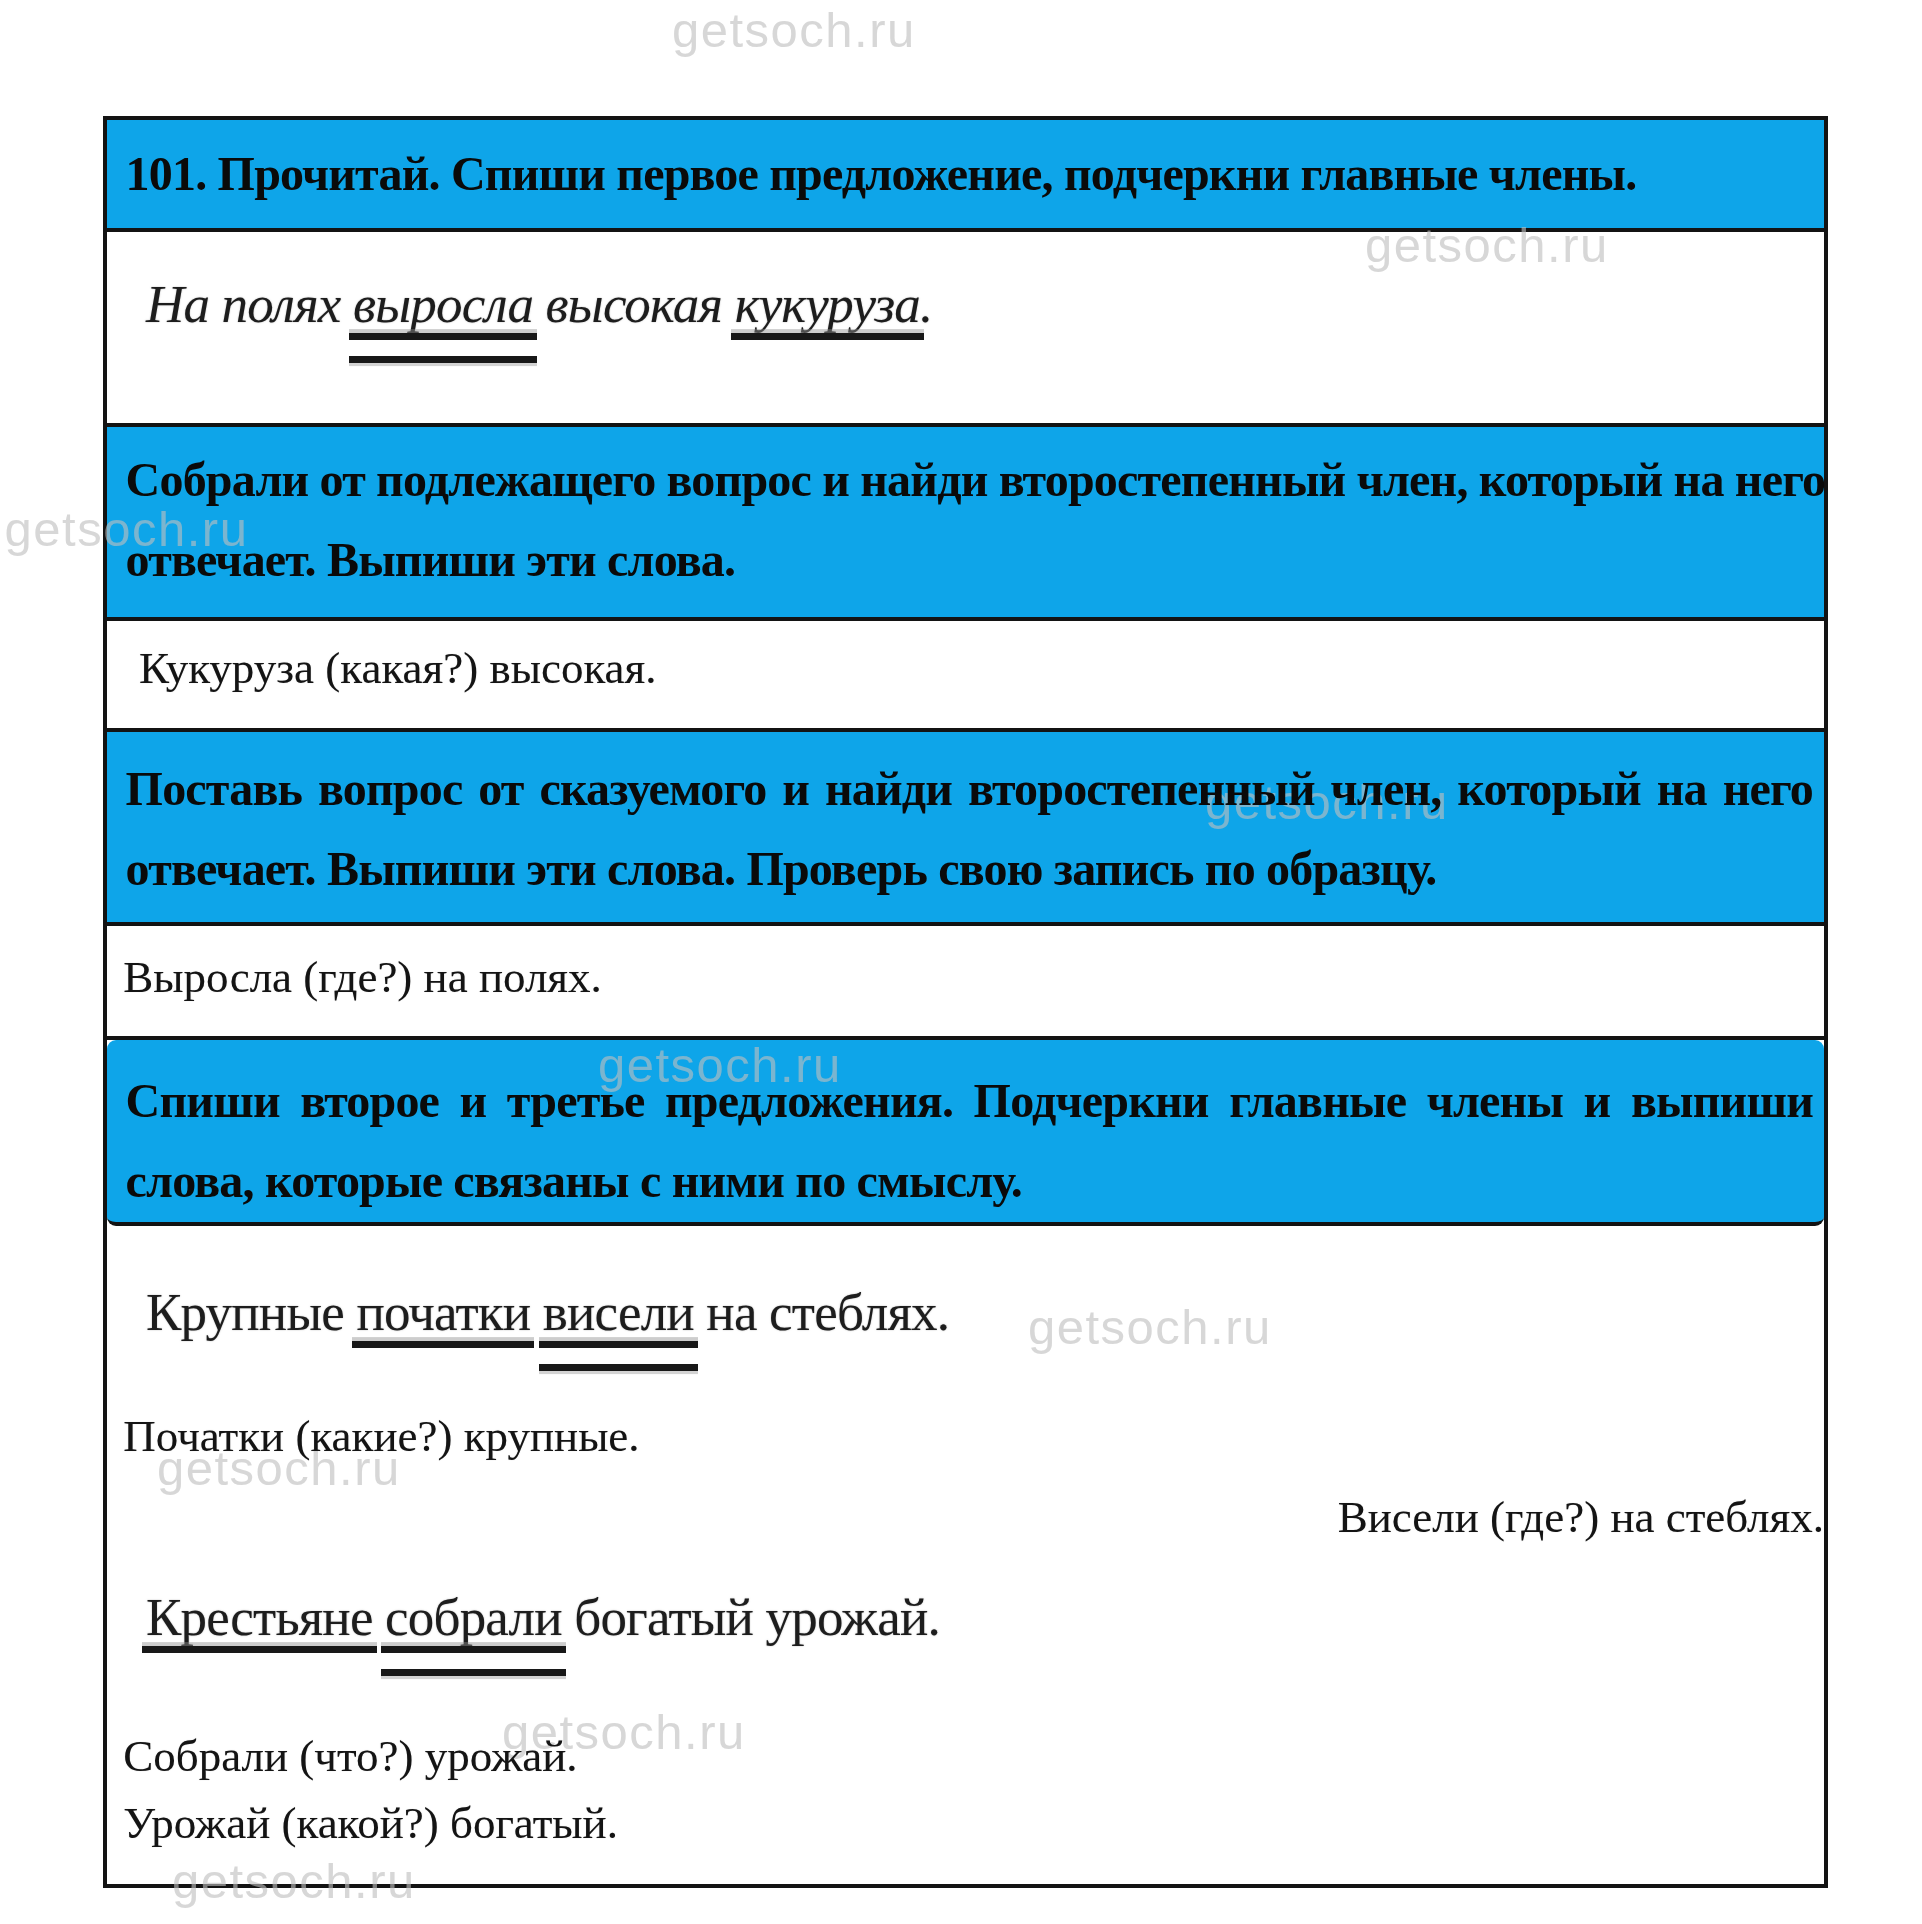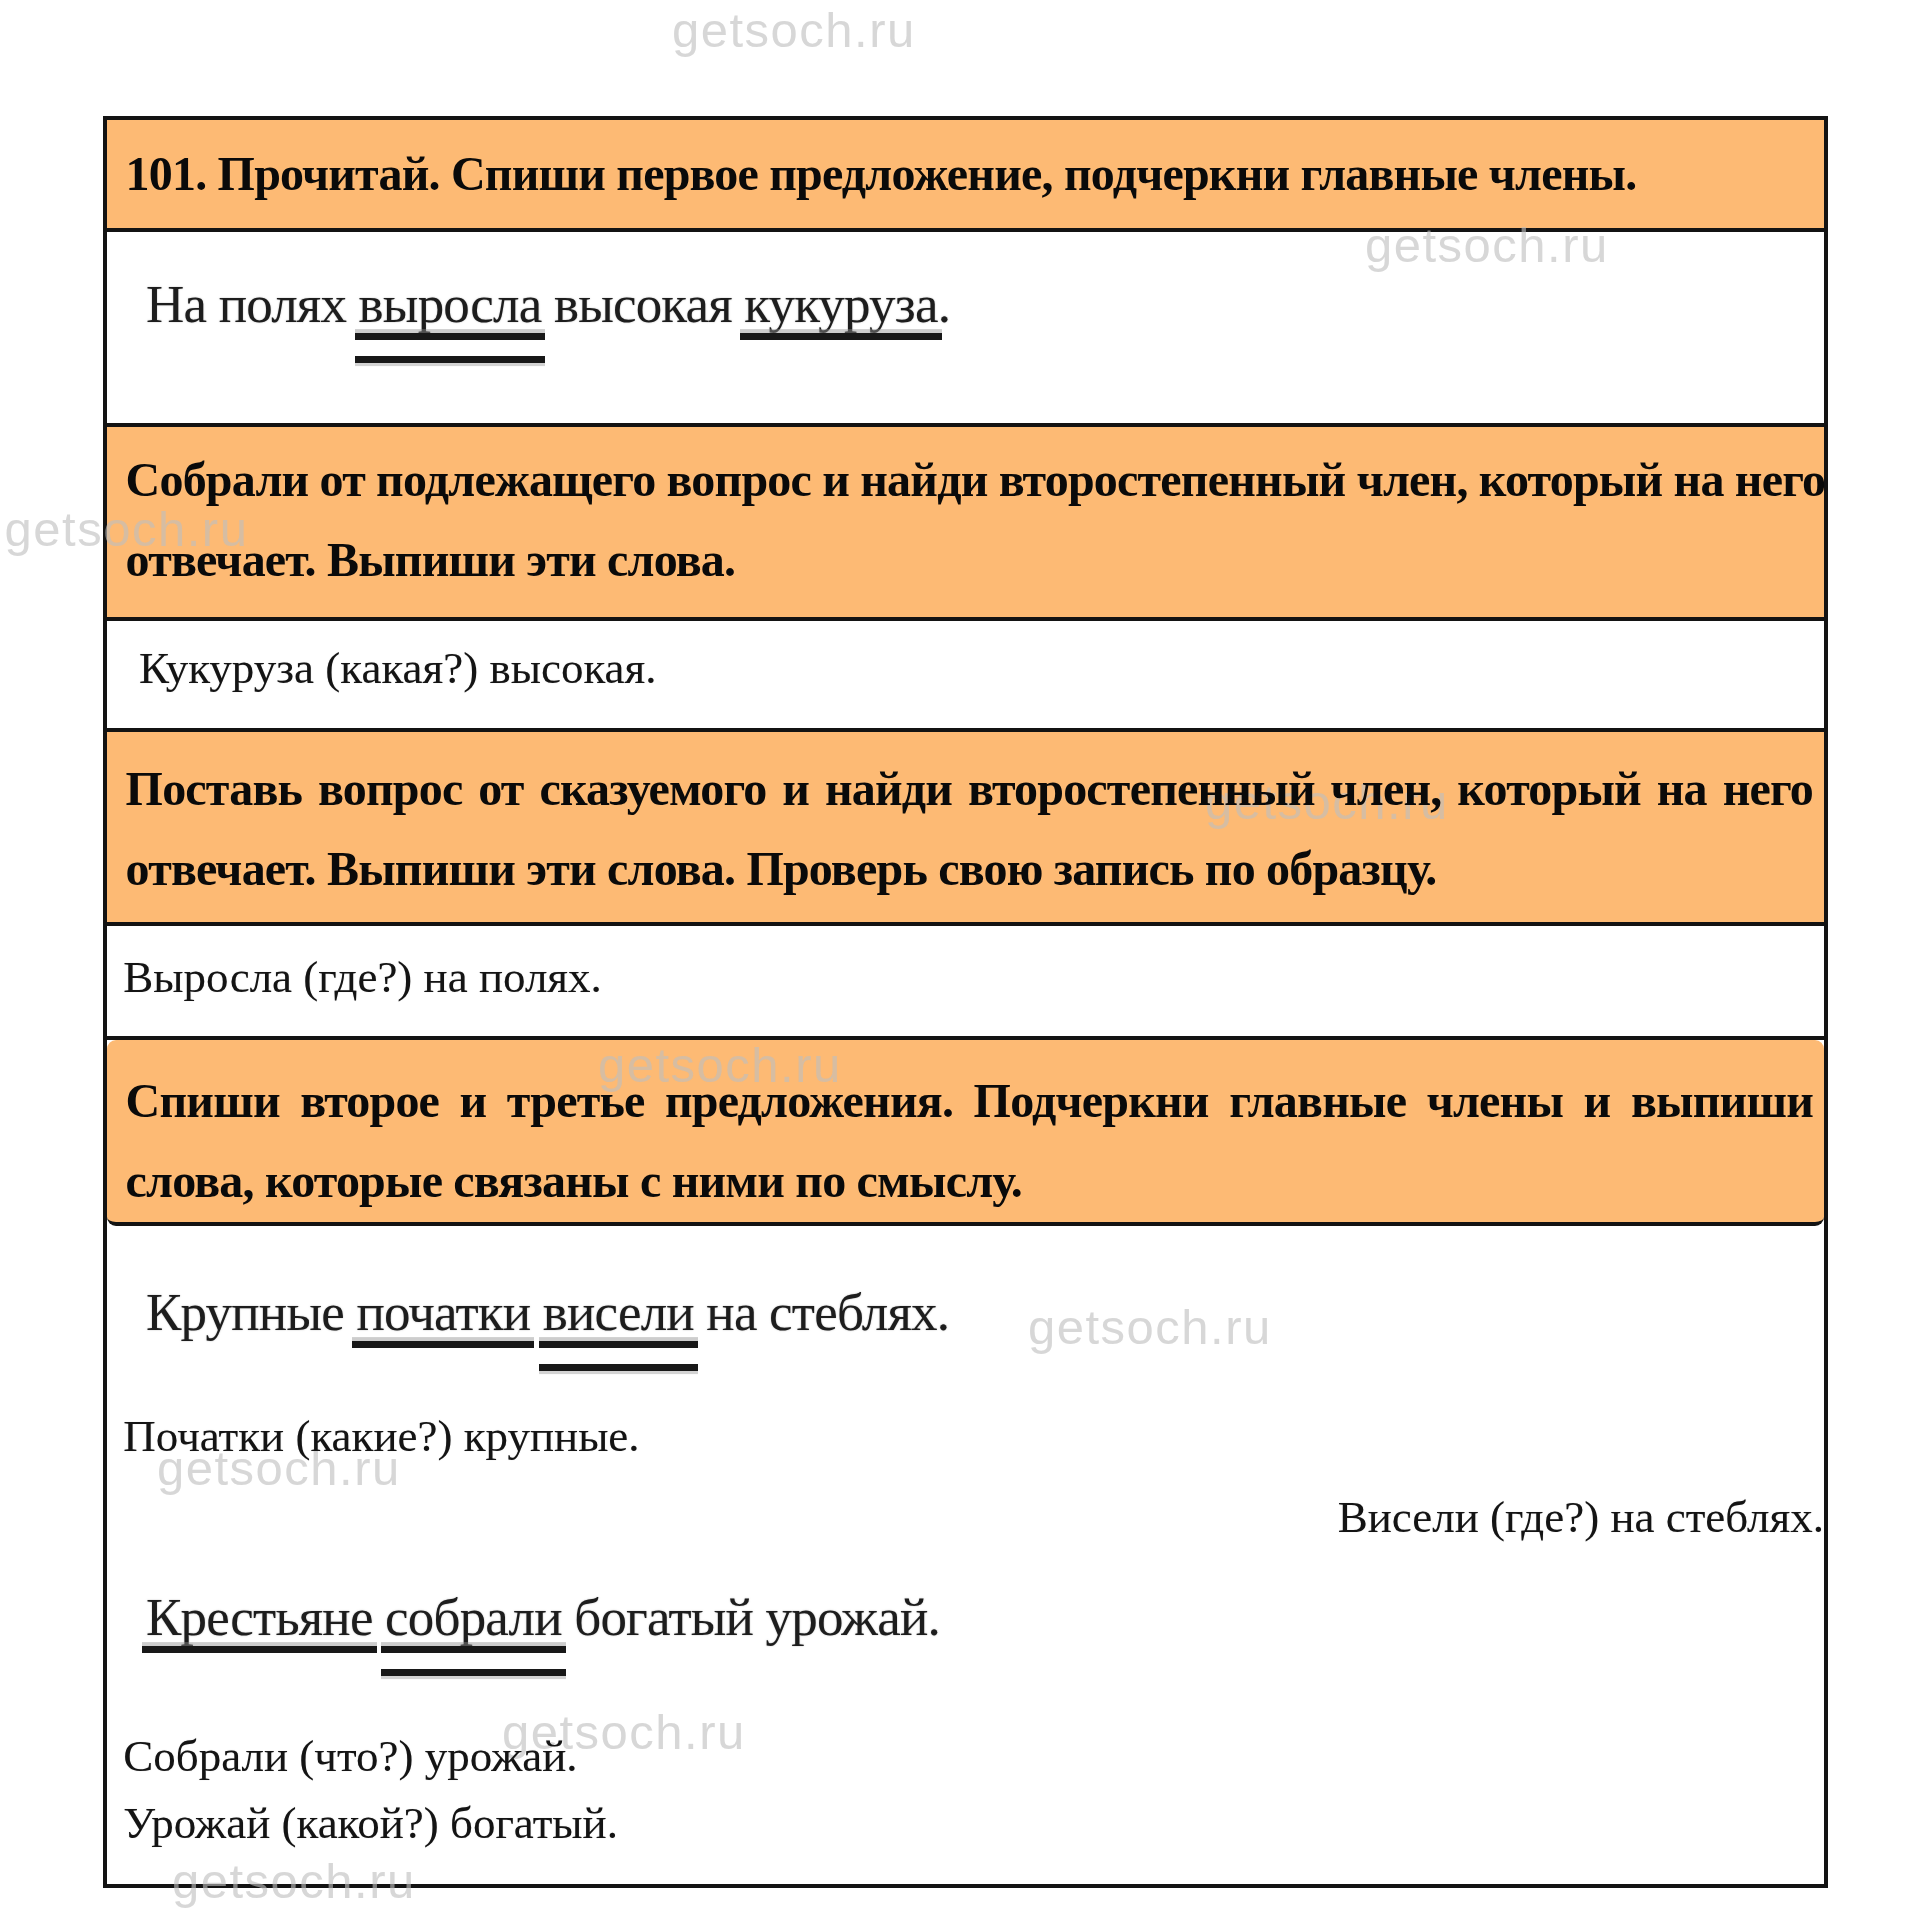--- a/index.html
+++ b/index.html
@@ -32,25 +32,25 @@
     box-sizing:border-box;
     border:4.6px solid #131313;
     background:transparent;
   }
   .row {
     box-sizing:border-box;
     border-bottom:4.6px solid #131313;
     position:relative;
   }
   .row:last-child { border-bottom:none; }
-  .cream { background:#fdba74; }
+  .cream { background:#0ea5e9; }
   .white { background:#FFFFFF; }
 
   .r1 { height:112px; padding:26px 23px 0 18.6px; }
-  .r2 { height:195px; padding:43px 16px 0 39px; }
+  .r2 { height:195px; padding:43px 16px 0 39px;font-style:italic; }
   .r3 { height:194px; padding:25px 11px 0 18.6px; }
   .r4 { height:111px; padding:22px 0 0 32px; }
   .r5 { height:194px; padding:29px 11px 0 18.6px; }
   .r6 { height:114px; padding:26px 0 0 16.3px; }
   .r7 { height:186px; padding:33px 11px 0 18.6px;border-radius:9px; }
   .r8 { height:657px; padding:57px 0 0 0; }
 
   
   .txt { position:relative; z-index:3; margin:0; }
 

